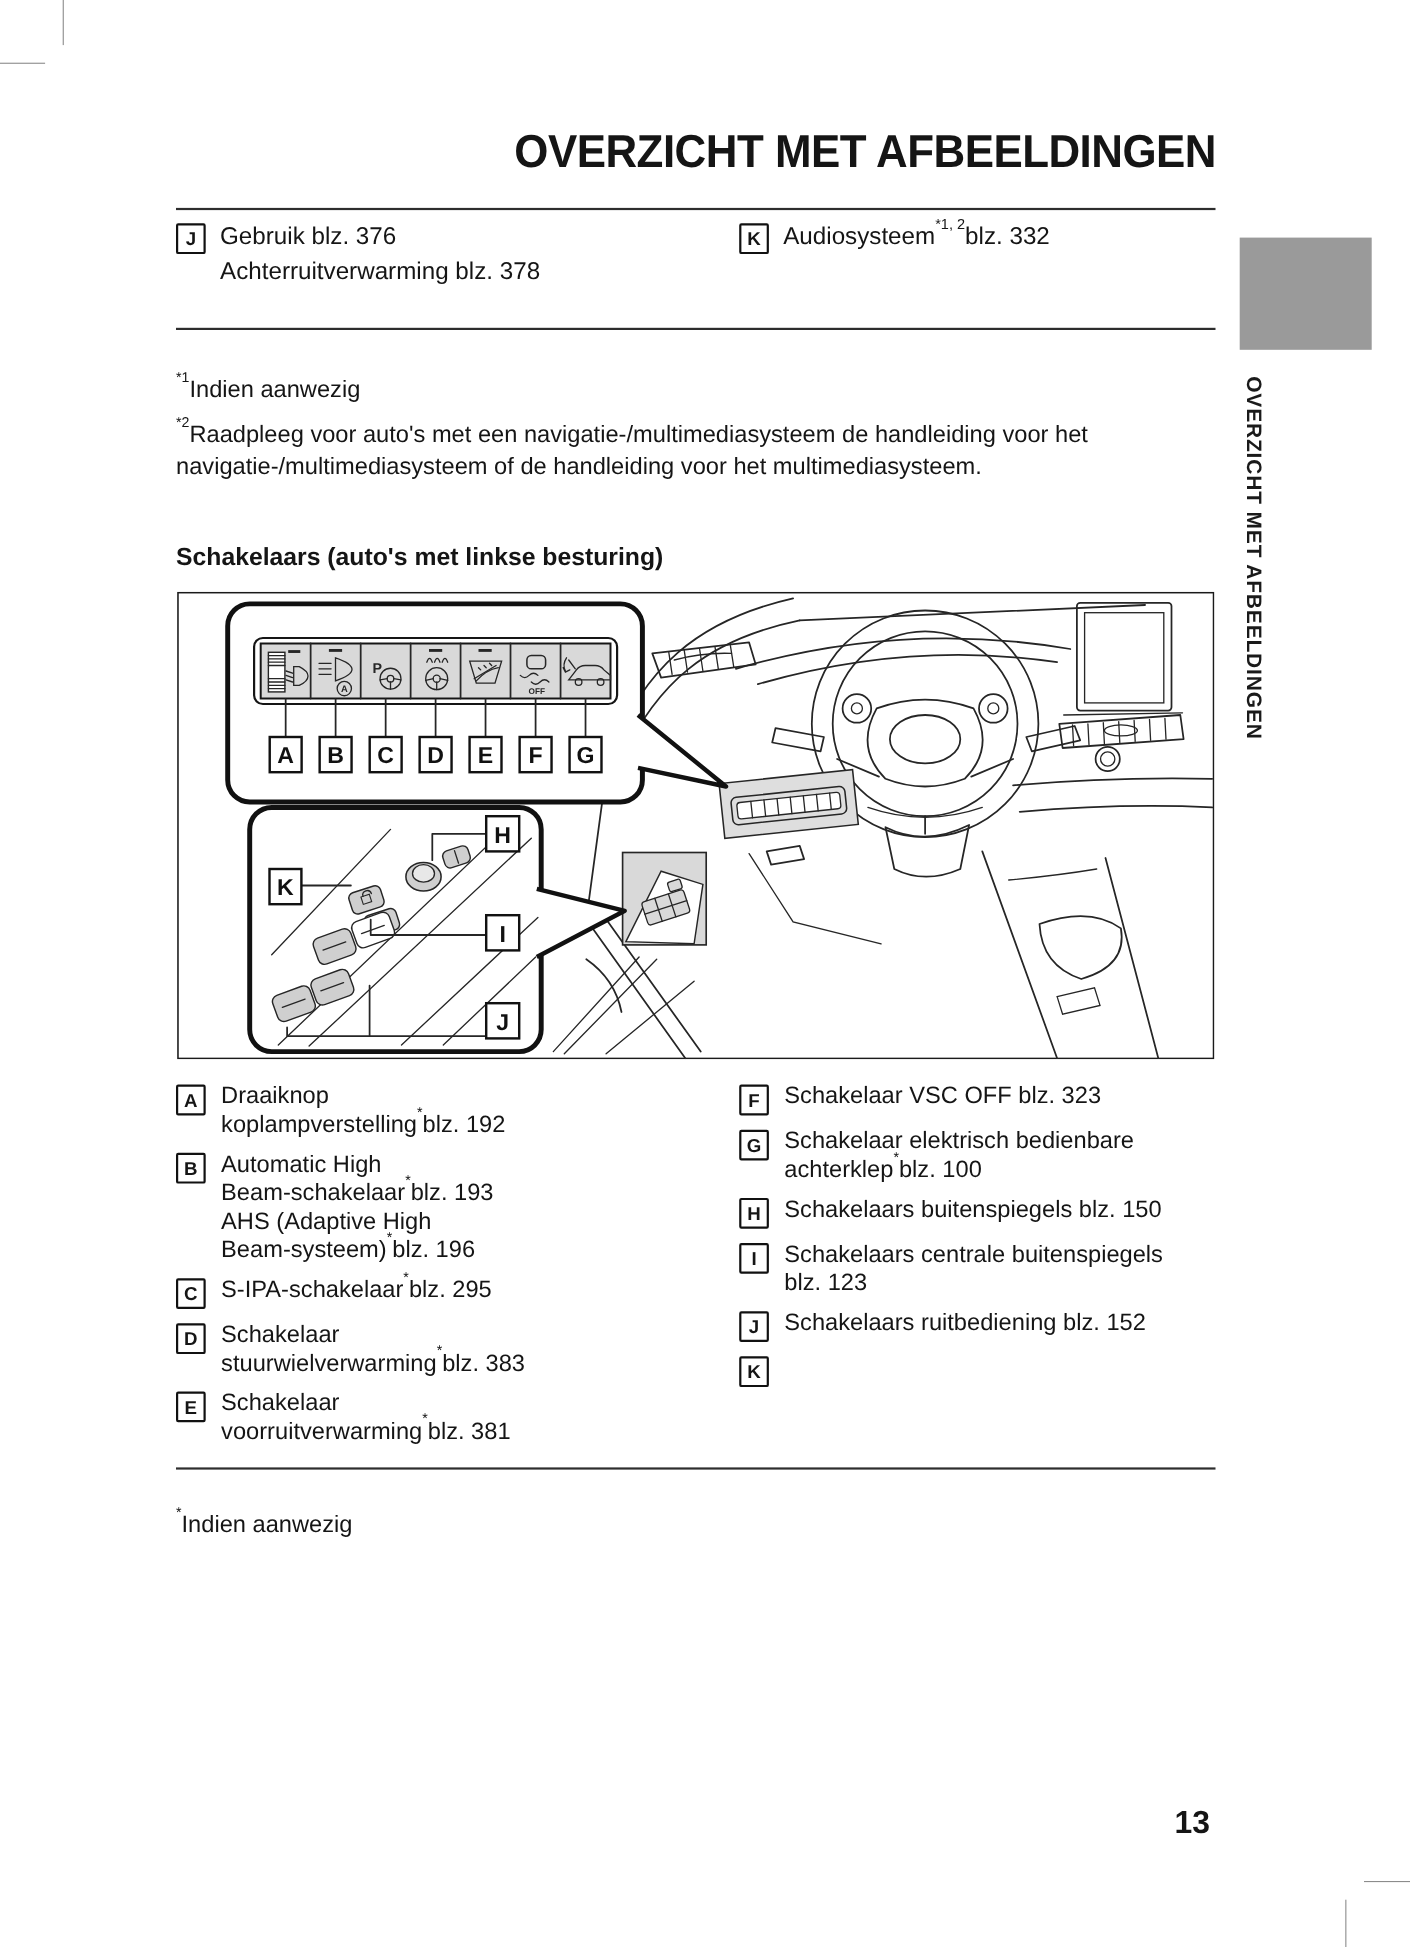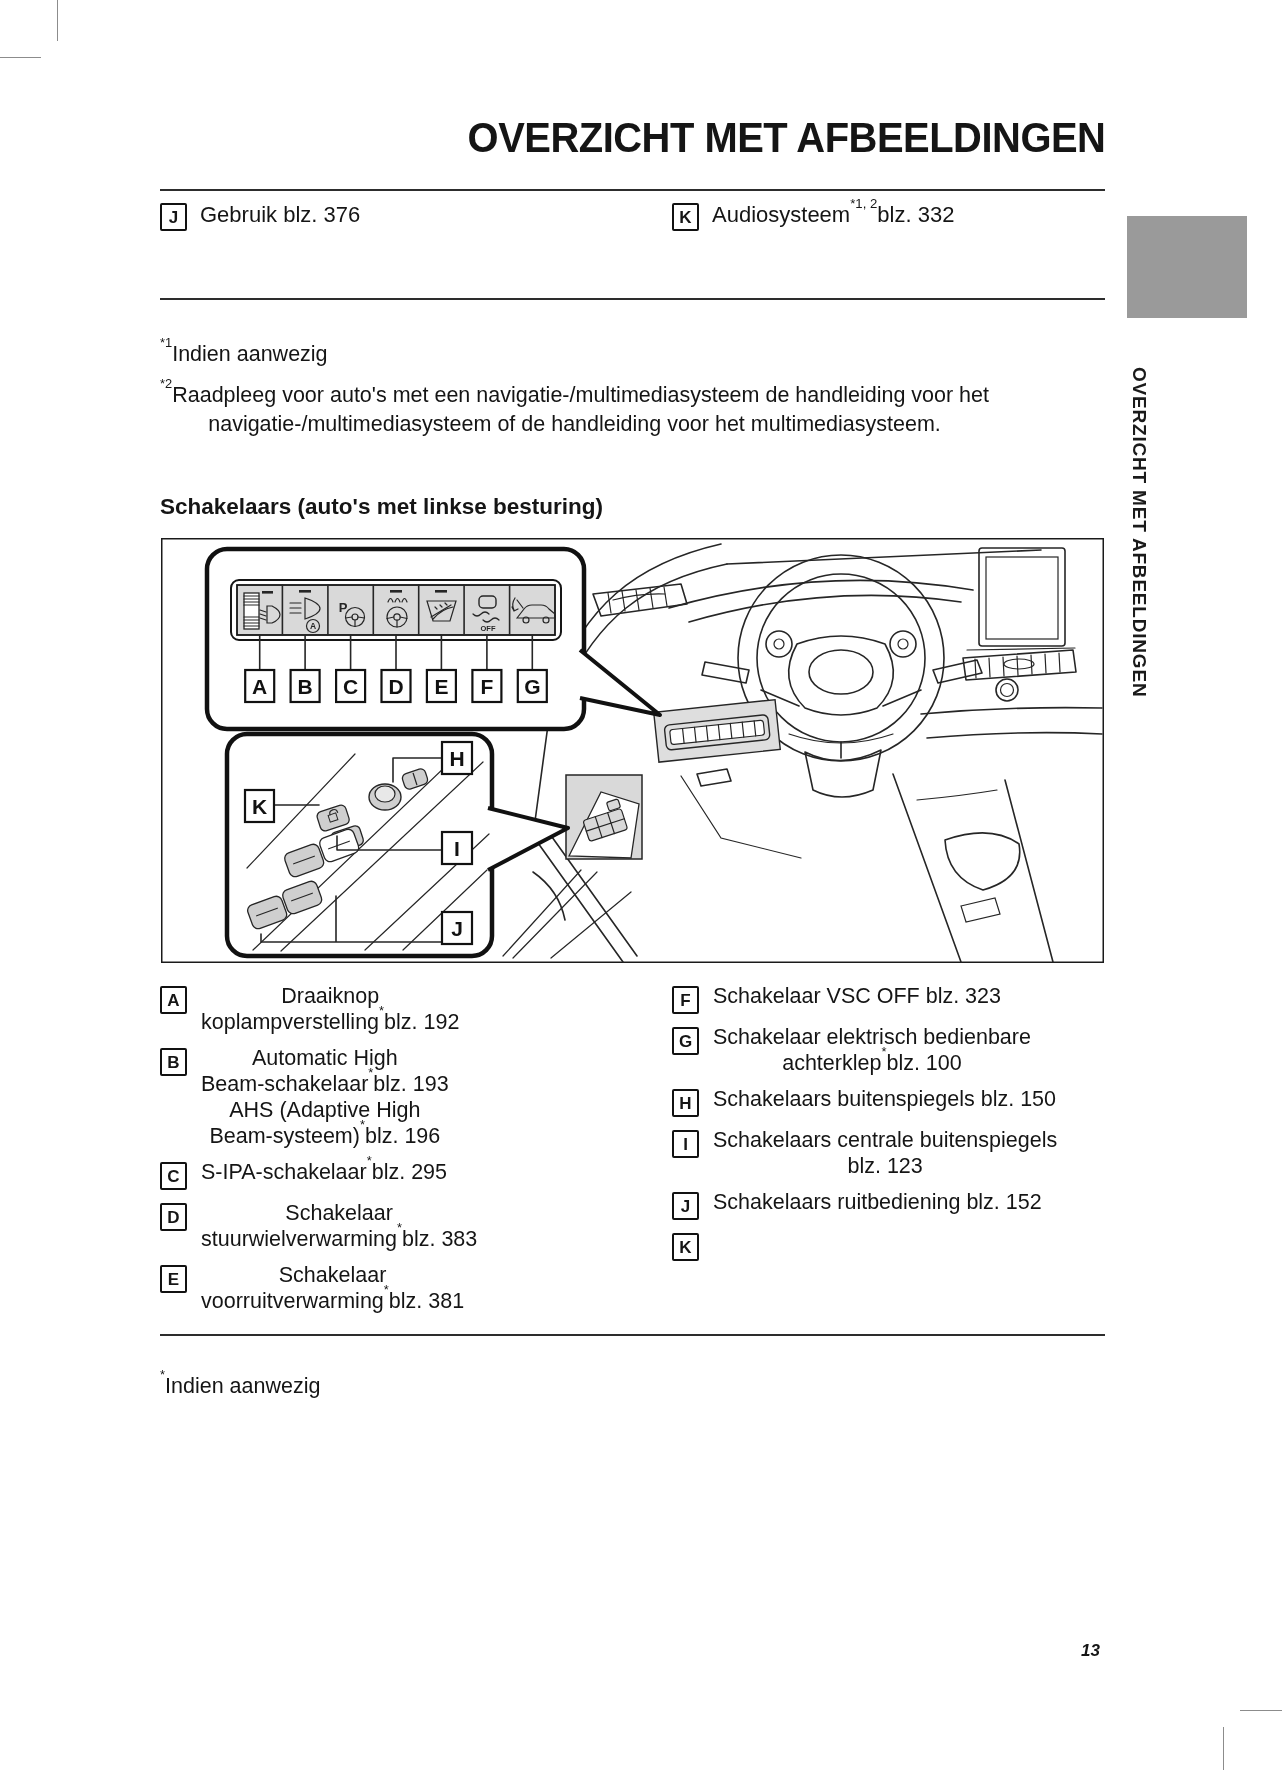--- a/index.html
+++ b/index.html
@@ -1,17 +1,17 @@
 <!DOCTYPE html>
 <html><head>
 <meta charset="utf-8">
 <style>
   html,body{margin:0;padding:0;background:#ffffff;}
   .page{position:relative;width:1282px;height:1770px;background:#fff;overflow:hidden;
-        font-family:"Liberation Sans","DejaVu Sans",sans-serif;color:#151515;text-align:center;}
+        font-family:"Liberation Sans","DejaVu Sans",sans-serif;color:#151515;}
   .crop{position:absolute;background:#8c8c8c;}
   #crop-tl-v{left:57px;top:0;width:1px;height:41px;}
   #crop-tl-h{left:0;top:57px;width:41px;height:1px;}
   #crop-br-h{left:1240px;top:1710px;width:42px;height:1px;}
   #crop-br-v{left:1223px;top:1727px;width:1px;height:43px;}
 
   .title{position:absolute;top:86px;right:177px;font-size:42px;font-weight:800;
          letter-spacing:-.5px;white-space:nowrap;transform:scaleX(.95);transform-origin:100% 50%;}
   .rule{position:absolute;left:160px;width:945px;height:2px;background:#2d2d2d;}
   #rule1{top:189px;} #rule2{top:298px;} #rule3{top:1334px;}
@@ -37,21 +37,21 @@
   #legend-left{left:160px;width:480px;}
   #legend-right{left:672px;width:440px;}
   .lg-row{display:flex;align-items:flex-start;margin-bottom:13px;}
   .lg-text{margin-left:14px;margin-top:-3px;line-height:26px;white-space:nowrap;}
 
   .fn-bottom{position:absolute;left:160px;top:1374px;font-size:21.5px;}
 
   .side-tab{position:absolute;left:1127px;top:216px;width:120px;height:102px;}
   .side-label{position:absolute;left:1128px;top:342px;height:380px;writing-mode:vertical-rl;
               font-size:19px;font-weight:700;letter-spacing:.8px;white-space:nowrap;color:#1a1a1a;}
-  .pageno{position:absolute;top:1641px;right:182px;font-size:17px;font-weight:700;font-style:italic;}
+  .pageno{position:absolute;top:1641px;right:182px;font-size:29px;font-weight:700;}
 
   .sk{stroke:#262626;fill:none;stroke-width:1.6;stroke-linecap:round;stroke-linejoin:round;}
   .skt{stroke:#262626;fill:none;stroke-width:1.2;stroke-linecap:round;}
   .btn-letter{font:bold 21px "Liberation Sans",sans-serif;fill:#111;text-anchor:middle;}
 </style>
 </head>
 <body>
 
 <div class="page">
 
@@ -62,20 +62,21 @@
 
   <h1 class="title">OVERZICHT MET AFBEELDINGEN</h1>
 
   <div class="rule" id="rule1"></div>
 
   <div class="toplegend">
     <div class="tl-item" id="tl-left">
         <span class="lbox">J</span>
         <div class="tl-lines">
           <div><span>Gebruik blz. 376</span></div>
+          <div><span>Achterruitverwarming blz. 378</span></div>
         </div>
       </div>
     <div class="tl-item" id="tl-right">
         <span class="lbox">K</span>
         <div class="tl-lines">
           <div><span>Audiosysteem</span><sup>*1, 2</sup><span>blz. 332</span></div>
         </div>
       </div>
   </div>
 

